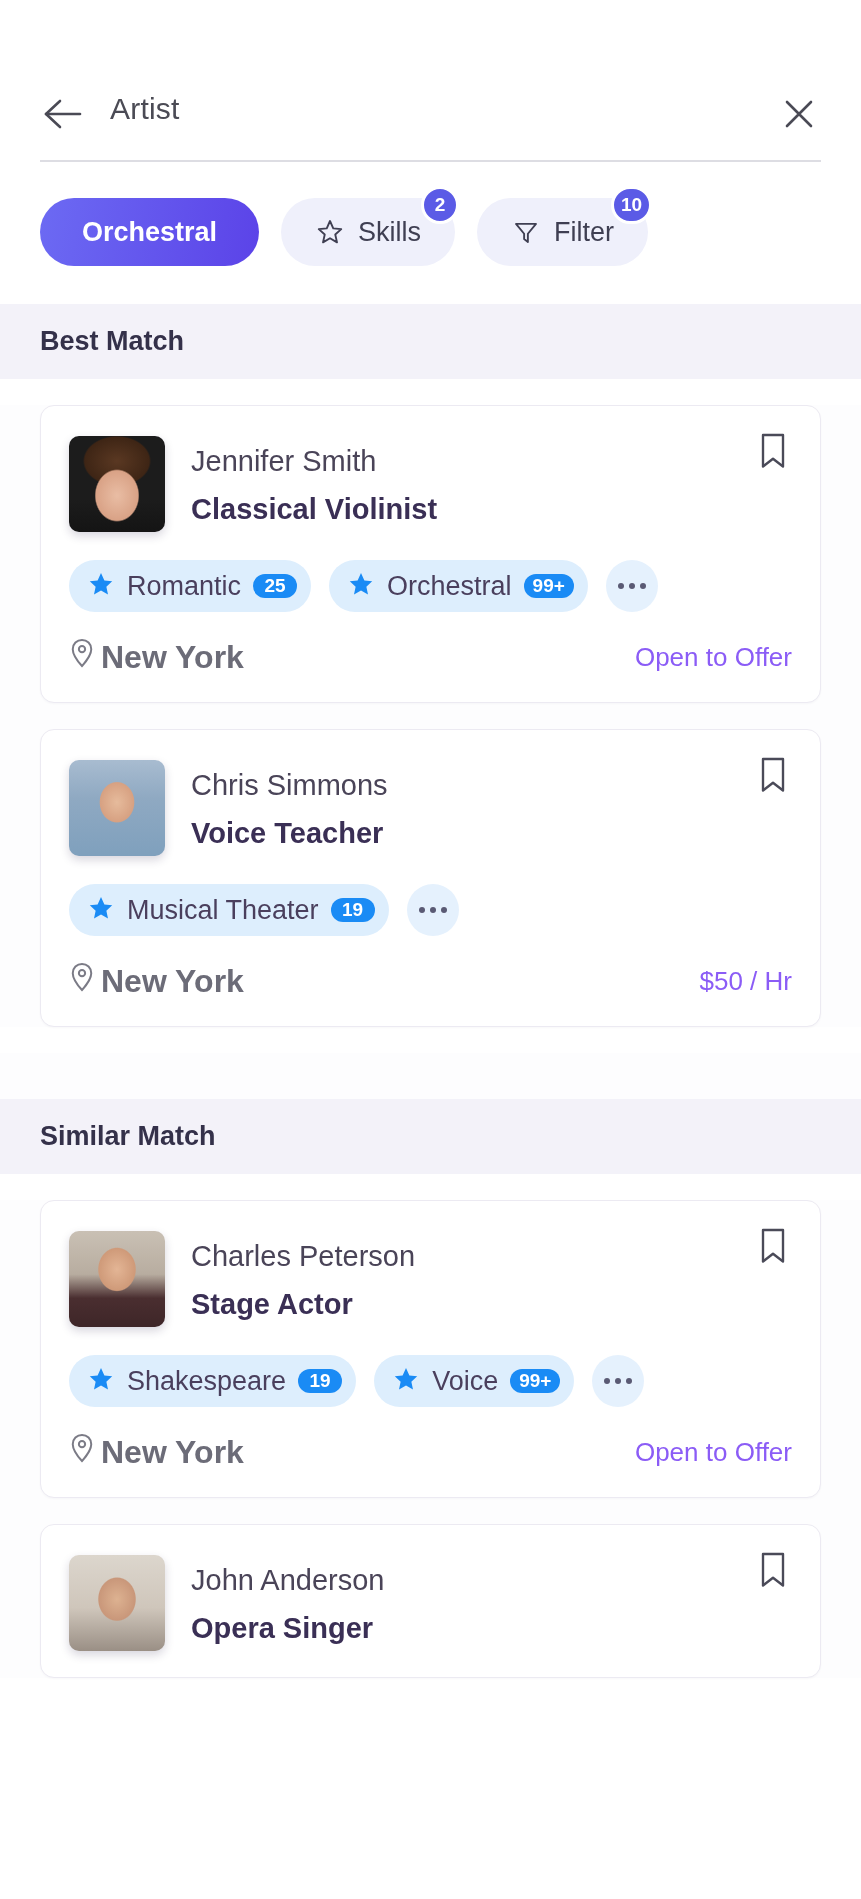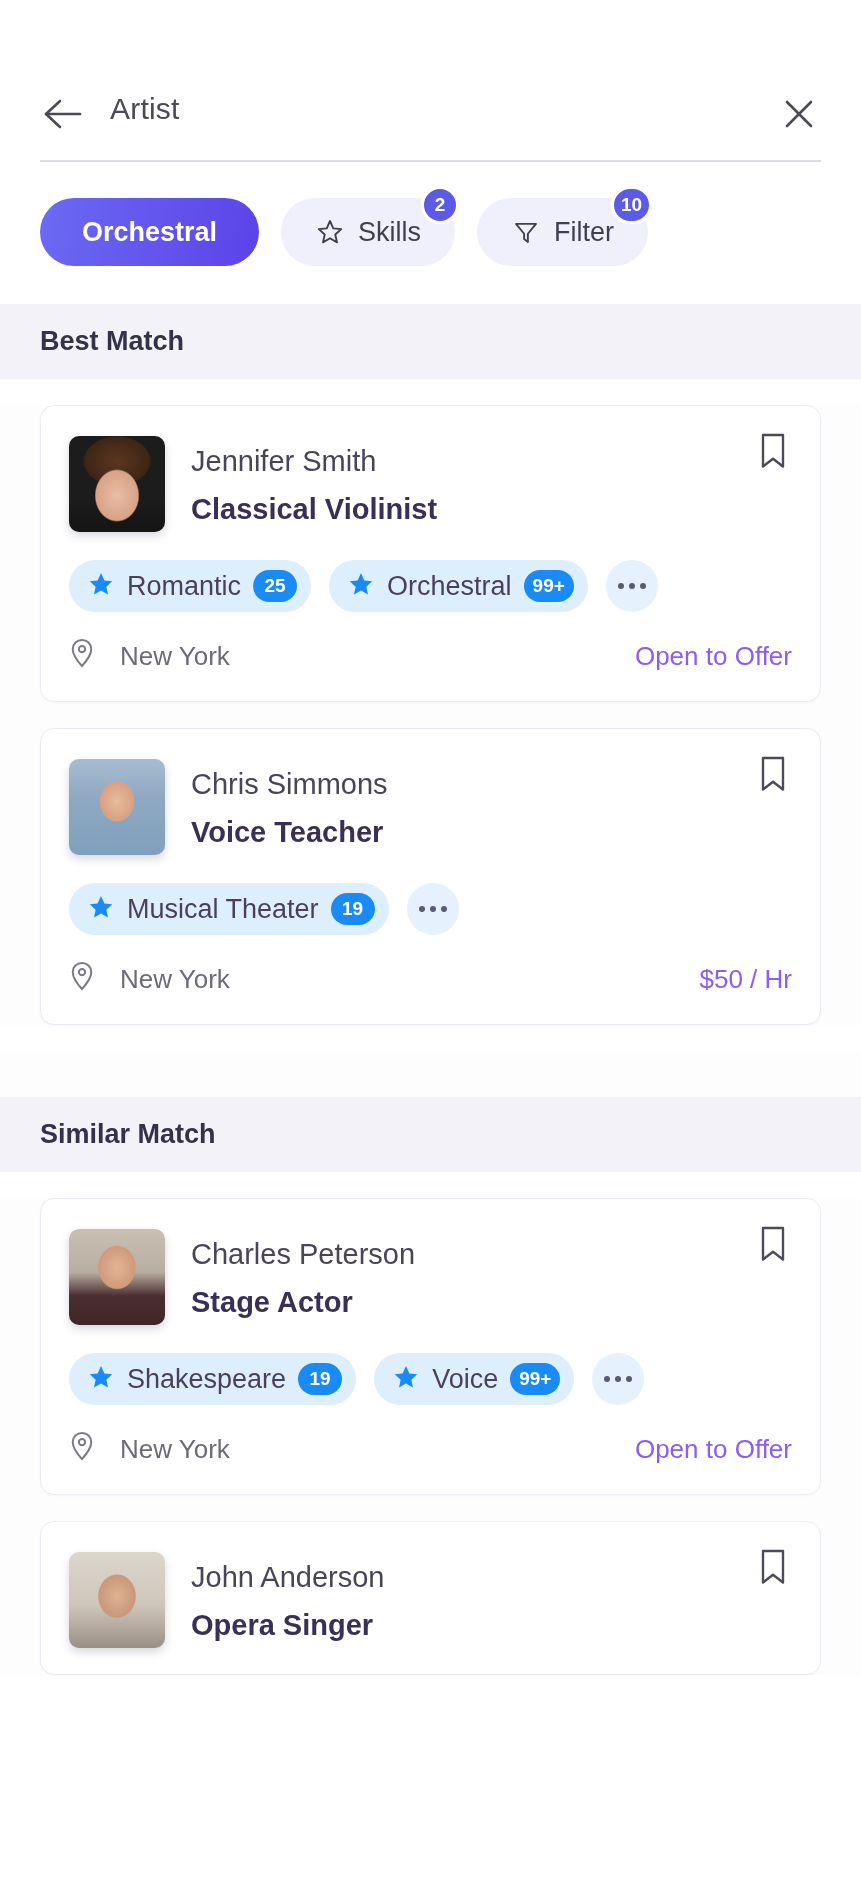--- a/index.html
+++ b/index.html
@@ -206,21 +206,21 @@
   .tag-label {
     font-size: 27px;
     color: #4a3f5d;
   }
   .tag-count {
     background: #1a8bf5;
     color: #ffffff;
     border-radius: 16px;
     font-size: 19px;
     font-weight: bold;
-    height: 32px;
+    height: 24px;
     min-width: 44px;
     padding: 0 9px;
     display: flex;
     align-items: center;
     justify-content: center;
   }
   .tag-more {
     width: 52px;
     height: 52px;
     border-radius: 26px;
@@ -240,23 +240,24 @@
   
   .meta-row {
     display: flex;
     align-items: center;
     justify-content: space-between;
     margin-top: 26px;
   }
   .loc {
     display: flex;
     align-items: center;
-    gap: 25px;
-    font-size: 26px;
+    gap: 6px;
+    font-size: 32px;
     color: #6c6c78;
+    font-weight: bold;
   }
   .offer {
     font-size: 26px;
     color: #8b5cf6;
   }
 </style>
 </head>
 <body>
 
 <div class="search-bar">

